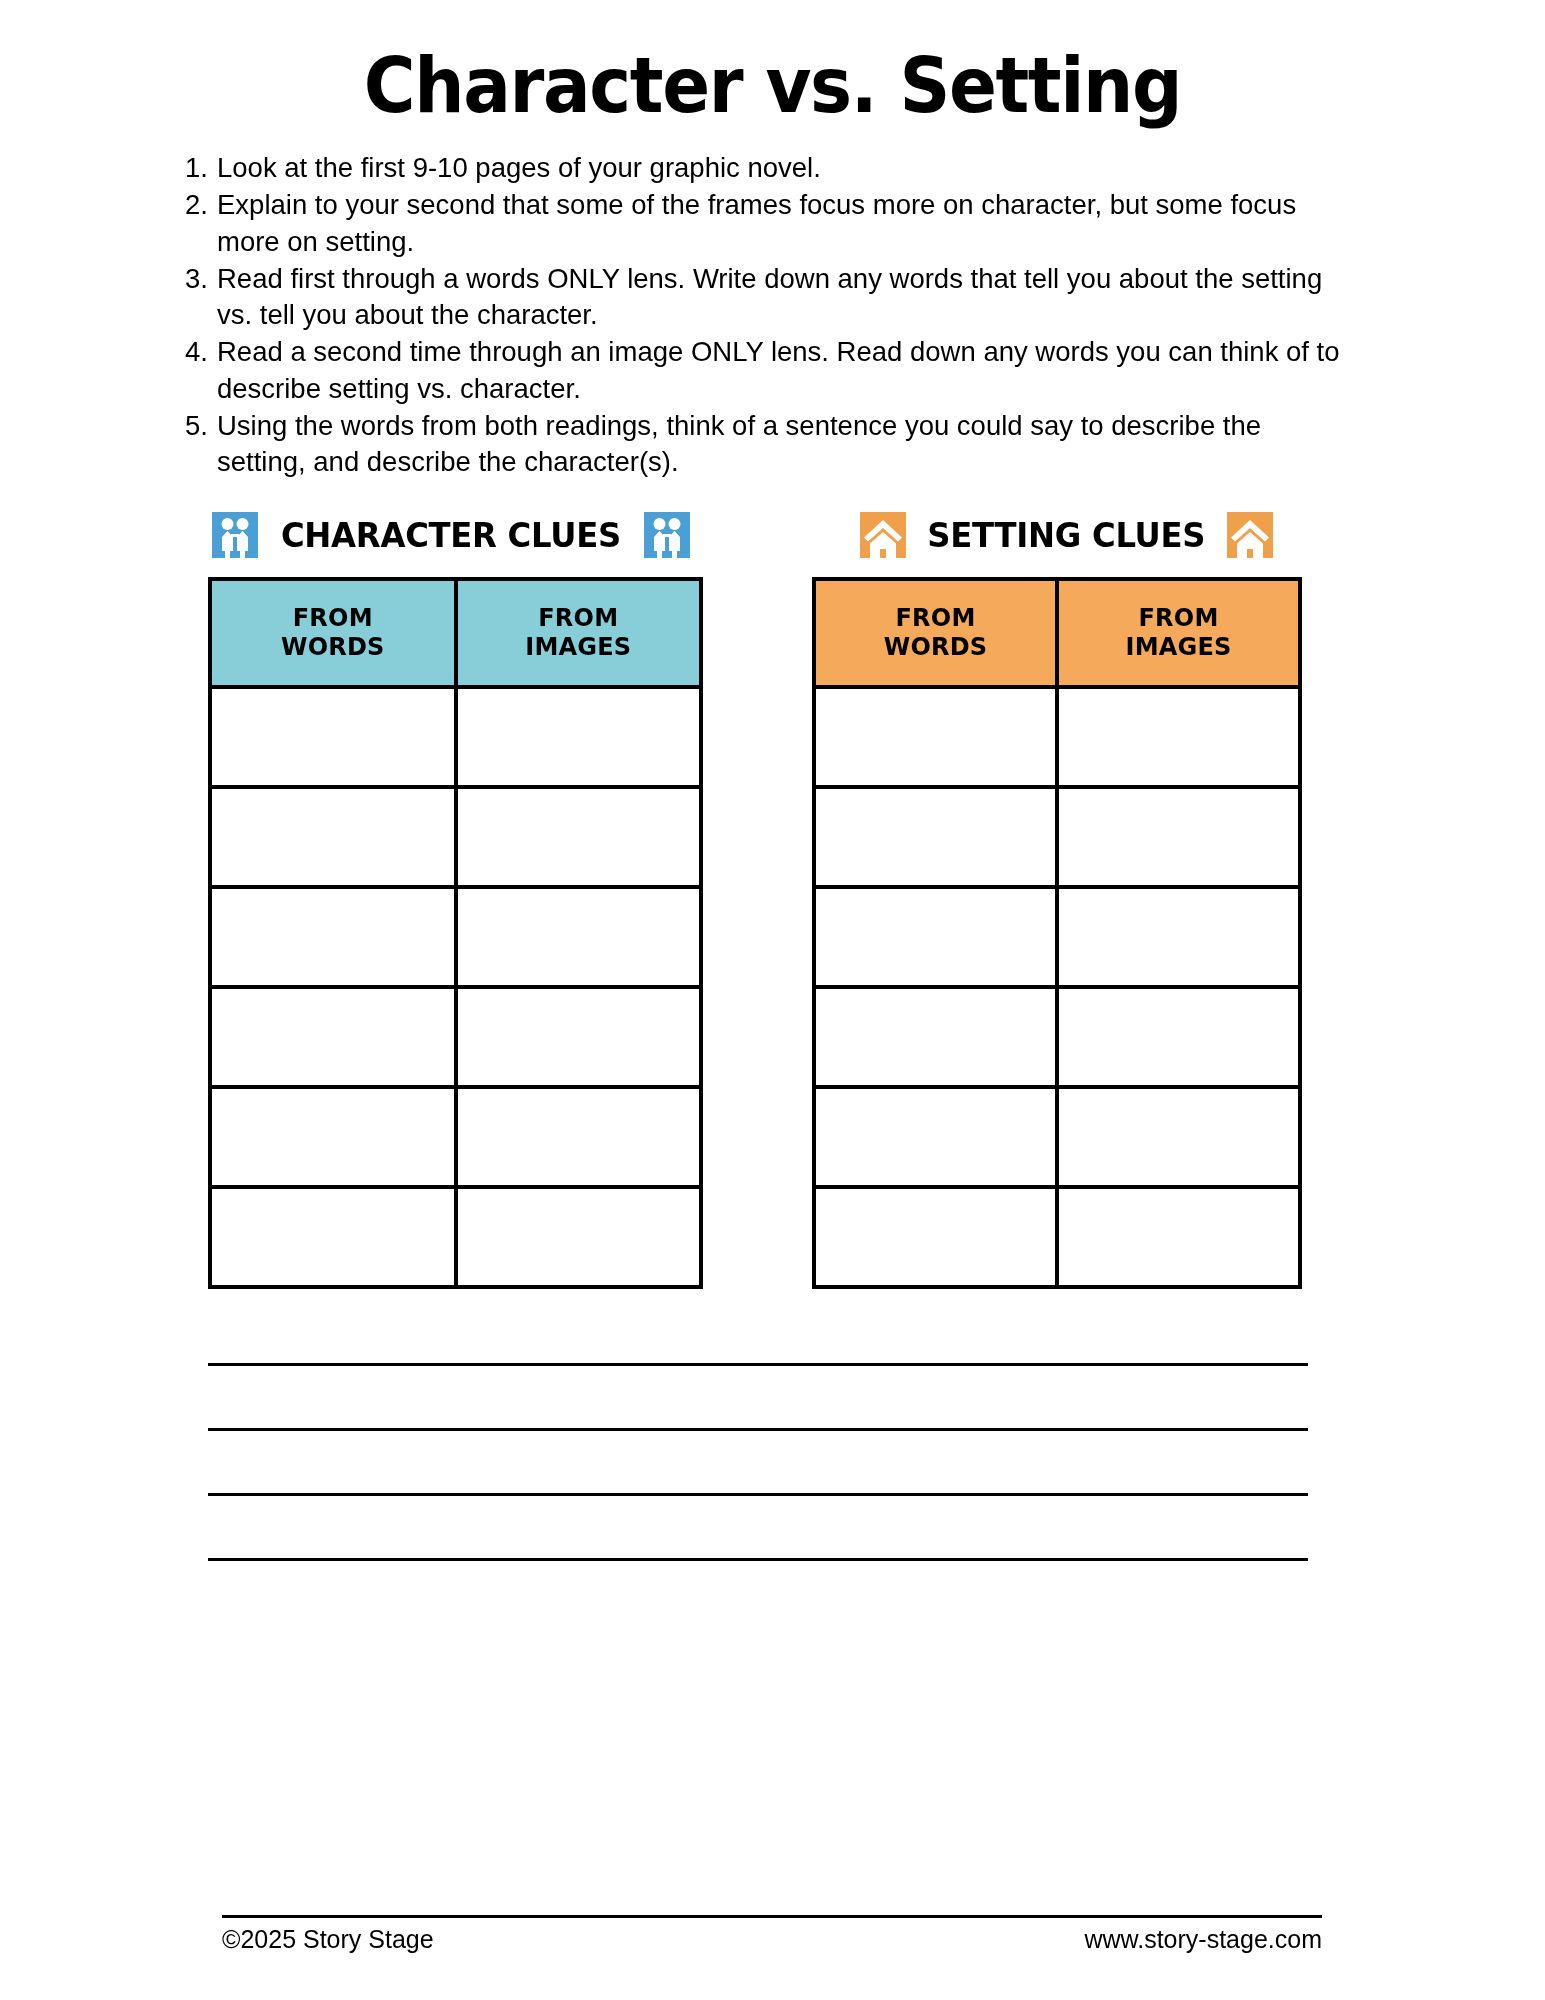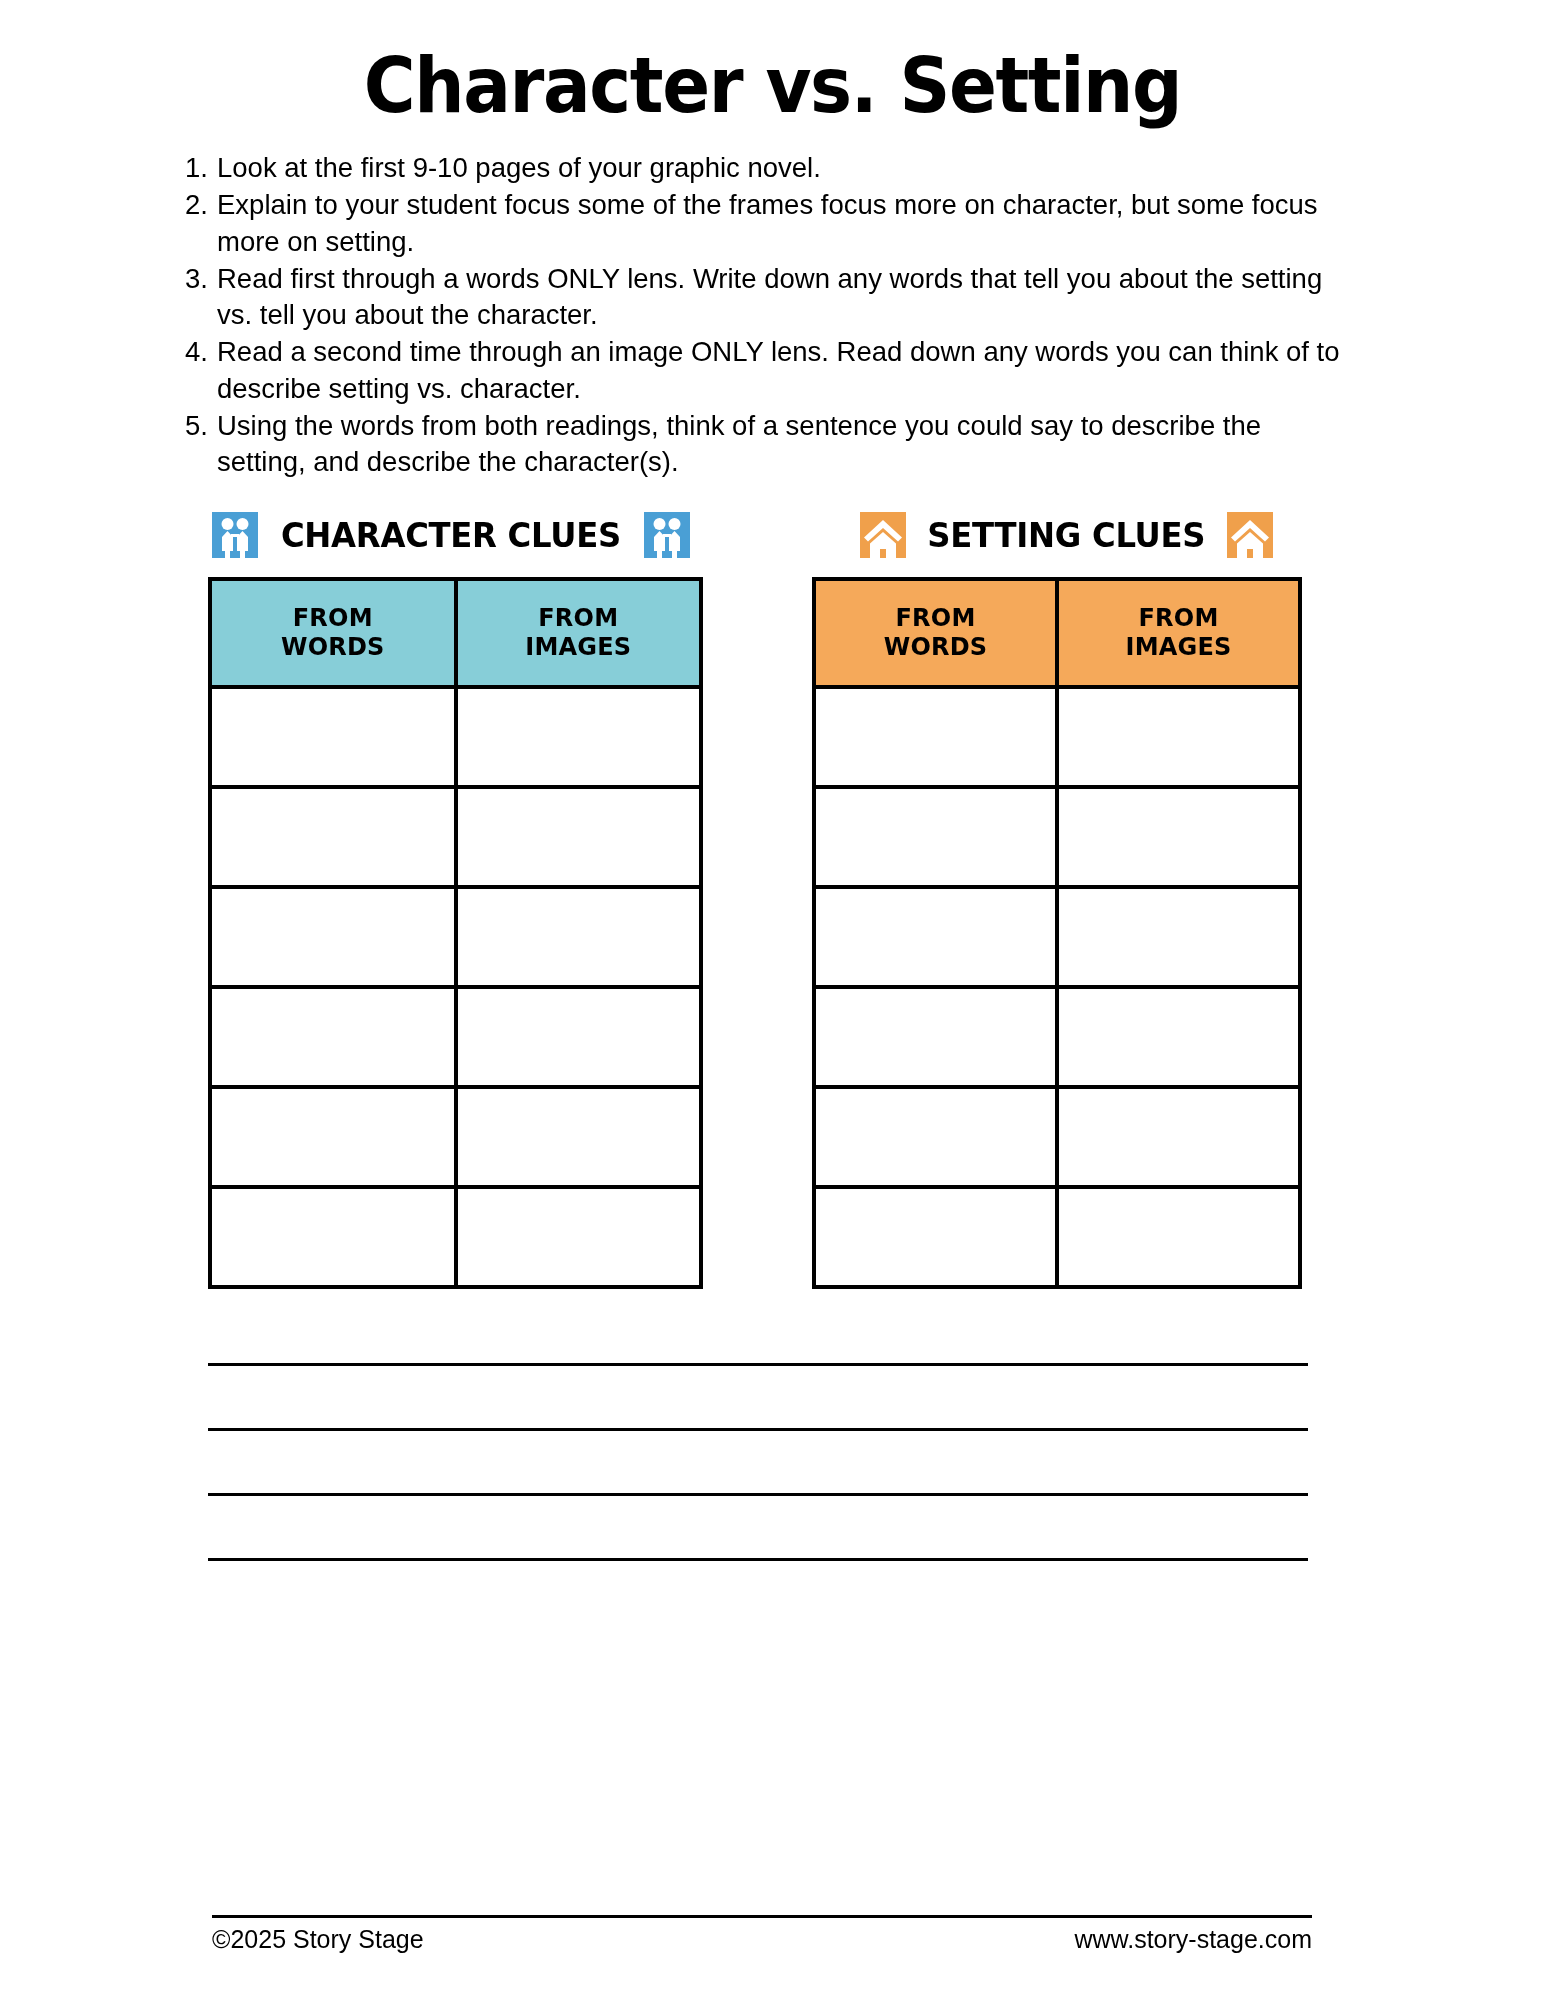--- a/index.html
+++ b/index.html
@@ -145,21 +145,21 @@
     width: 1100px;
   }
   .write-line {
     border-bottom: 3.5px solid #000000;
     height: 62px;
   }
 
   
   .footer {
     position: absolute;
-    left: 212px;
+    left: 222px;
     width: 1100px;
     bottom: 46px;
   }
   .footer-rule {
     border-top: 3px solid #000000;
     width: 100%;
   }
   .footer-row {
     display: flex;
     justify-content: space-between;
@@ -175,21 +175,21 @@
 
   <h1 class="title">Character vs. Setting</h1>
 
   <ol class="instructions">
     <li>
       <span class="num">1.</span>
       <span class="txt">Look at the first 9-10 pages of your graphic novel.</span>
     </li>
     <li>
       <span class="num">2.</span>
-      <span class="txt">Explain to your student focus some of the frames focus more on character, but some focus more on setting.</span>
+      <span class="txt">Explain to your second that some of the frames focus more on character, but some focus more on setting.</span>
     </li>
     <li>
       <span class="num">3.</span>
       <span class="txt">Read first through a words ONLY lens. Write down any words that tell you about the setting vs. tell you about the character.</span>
     </li>
     <li>
       <span class="num">4.</span>
       <span class="txt">Read a second time through an image ONLY lens. Read down any words you can think of to describe setting vs. character.</span>
     </li>
     <li>

